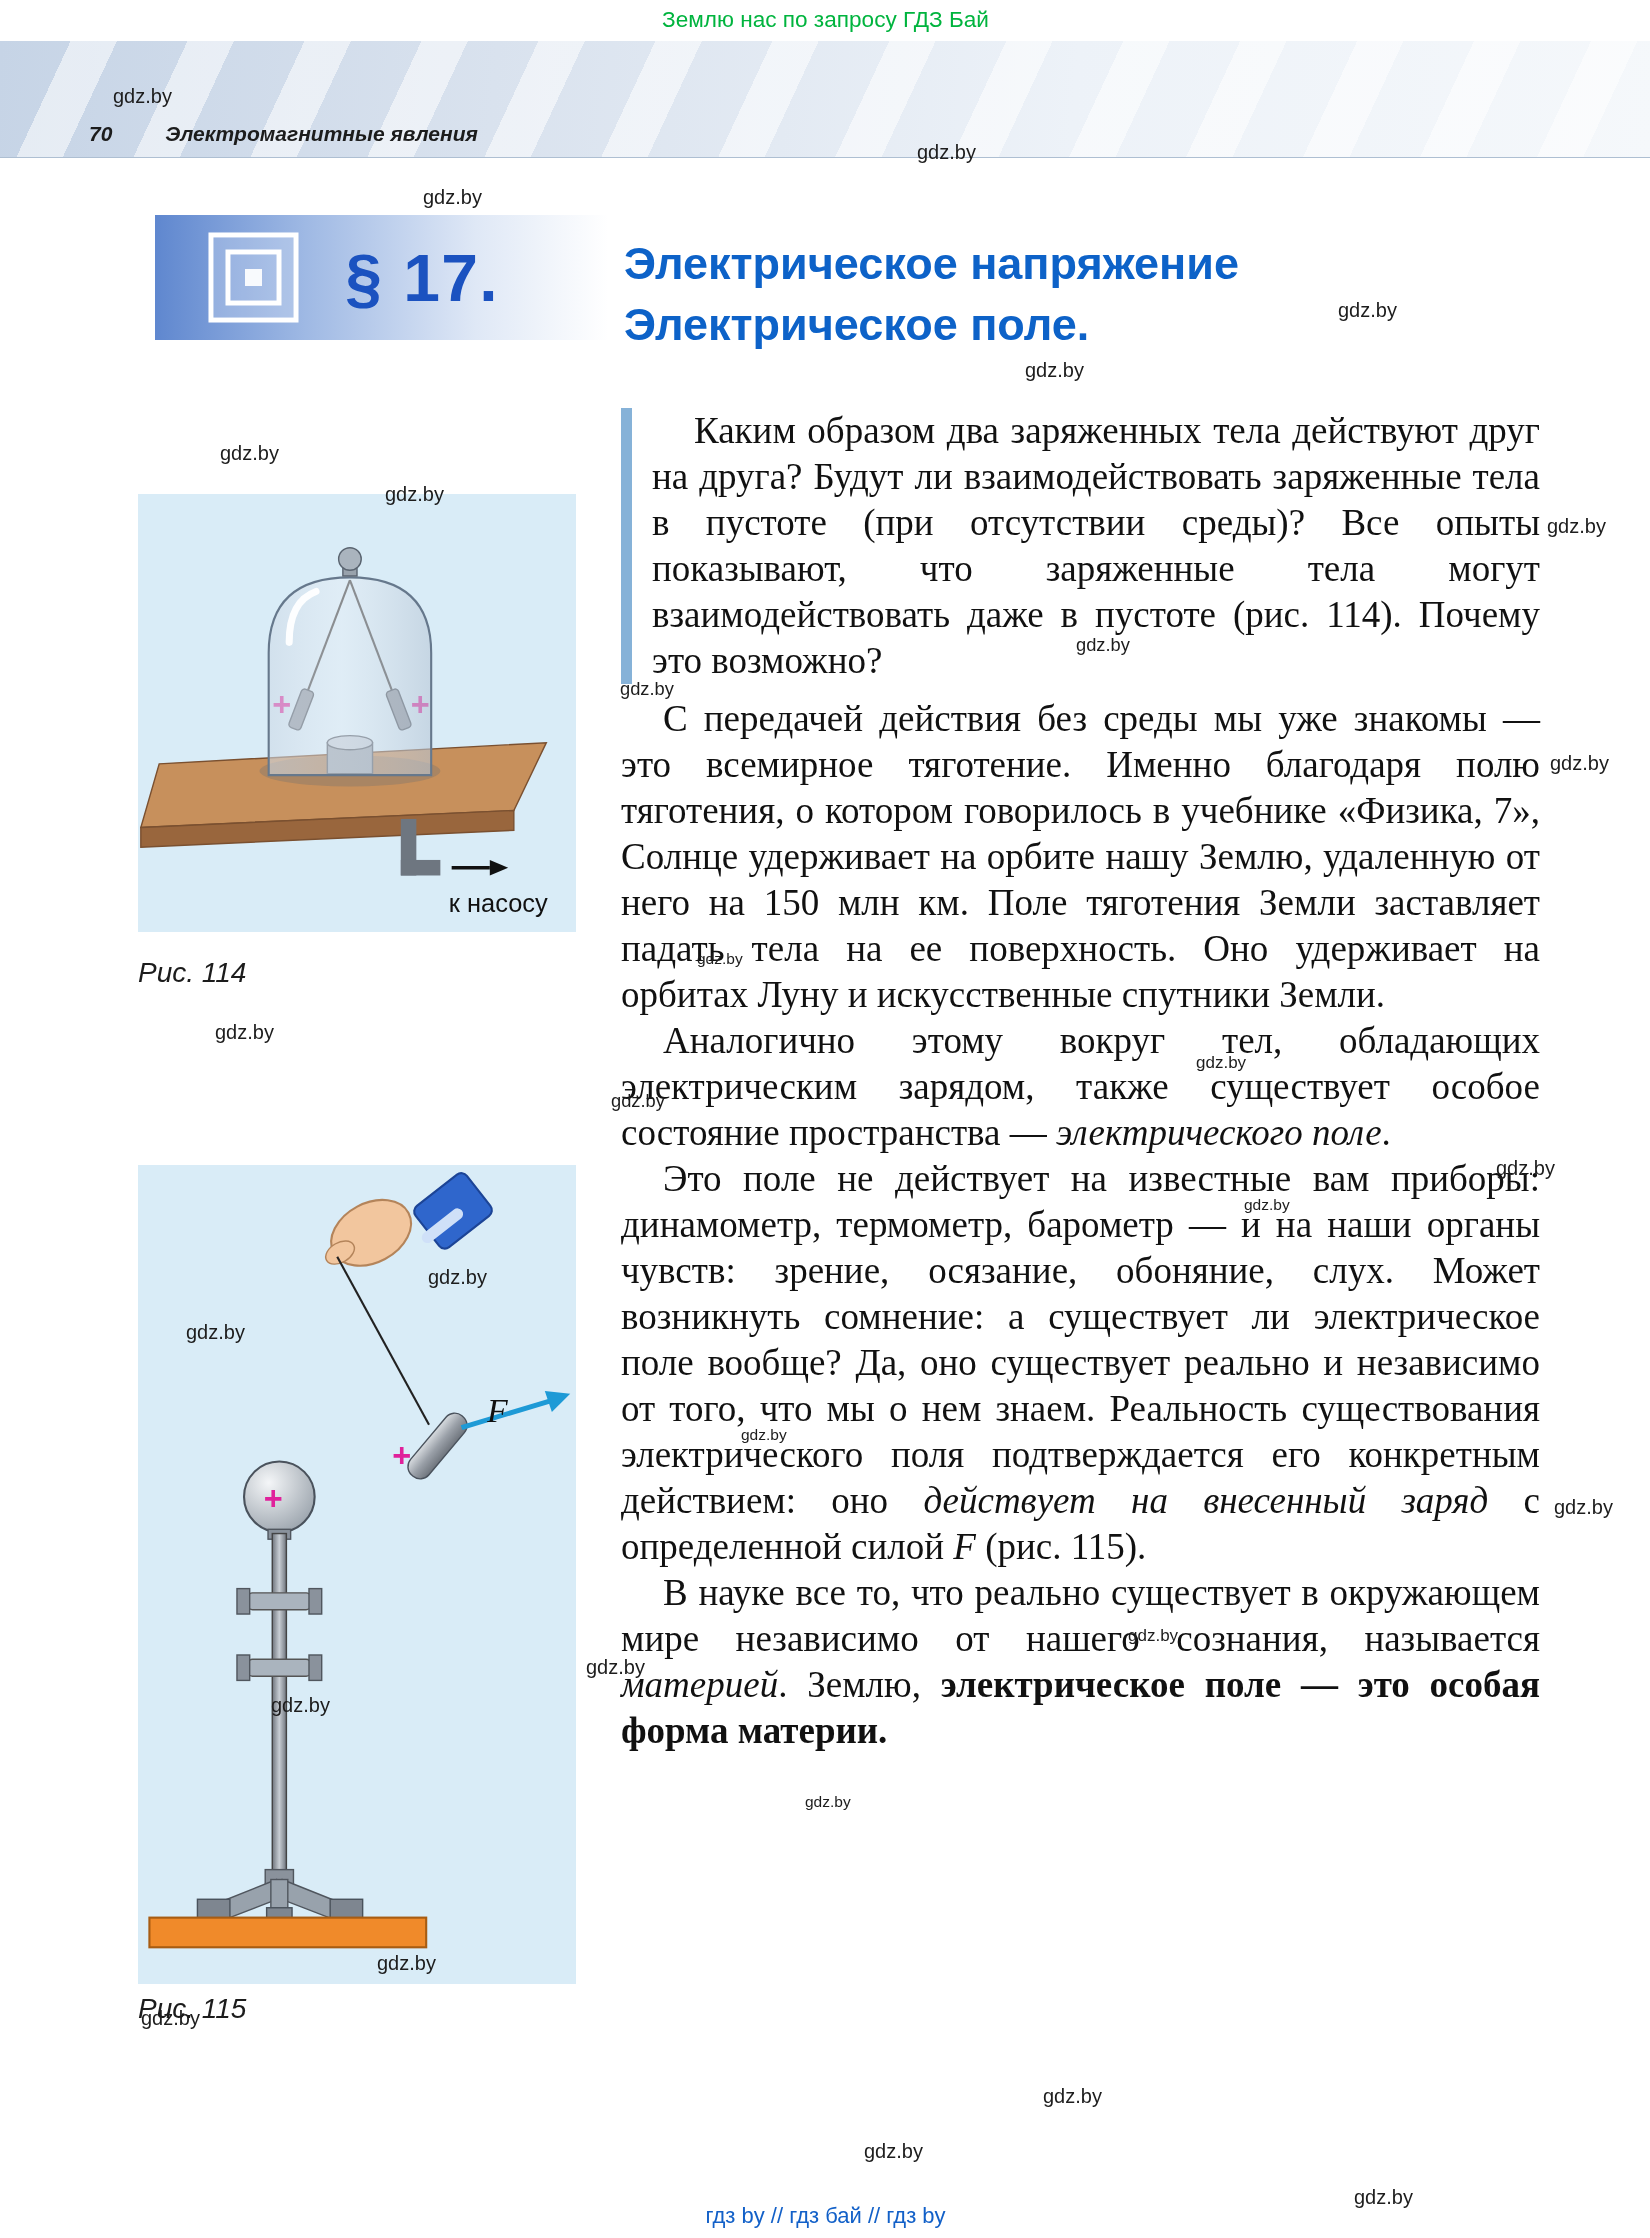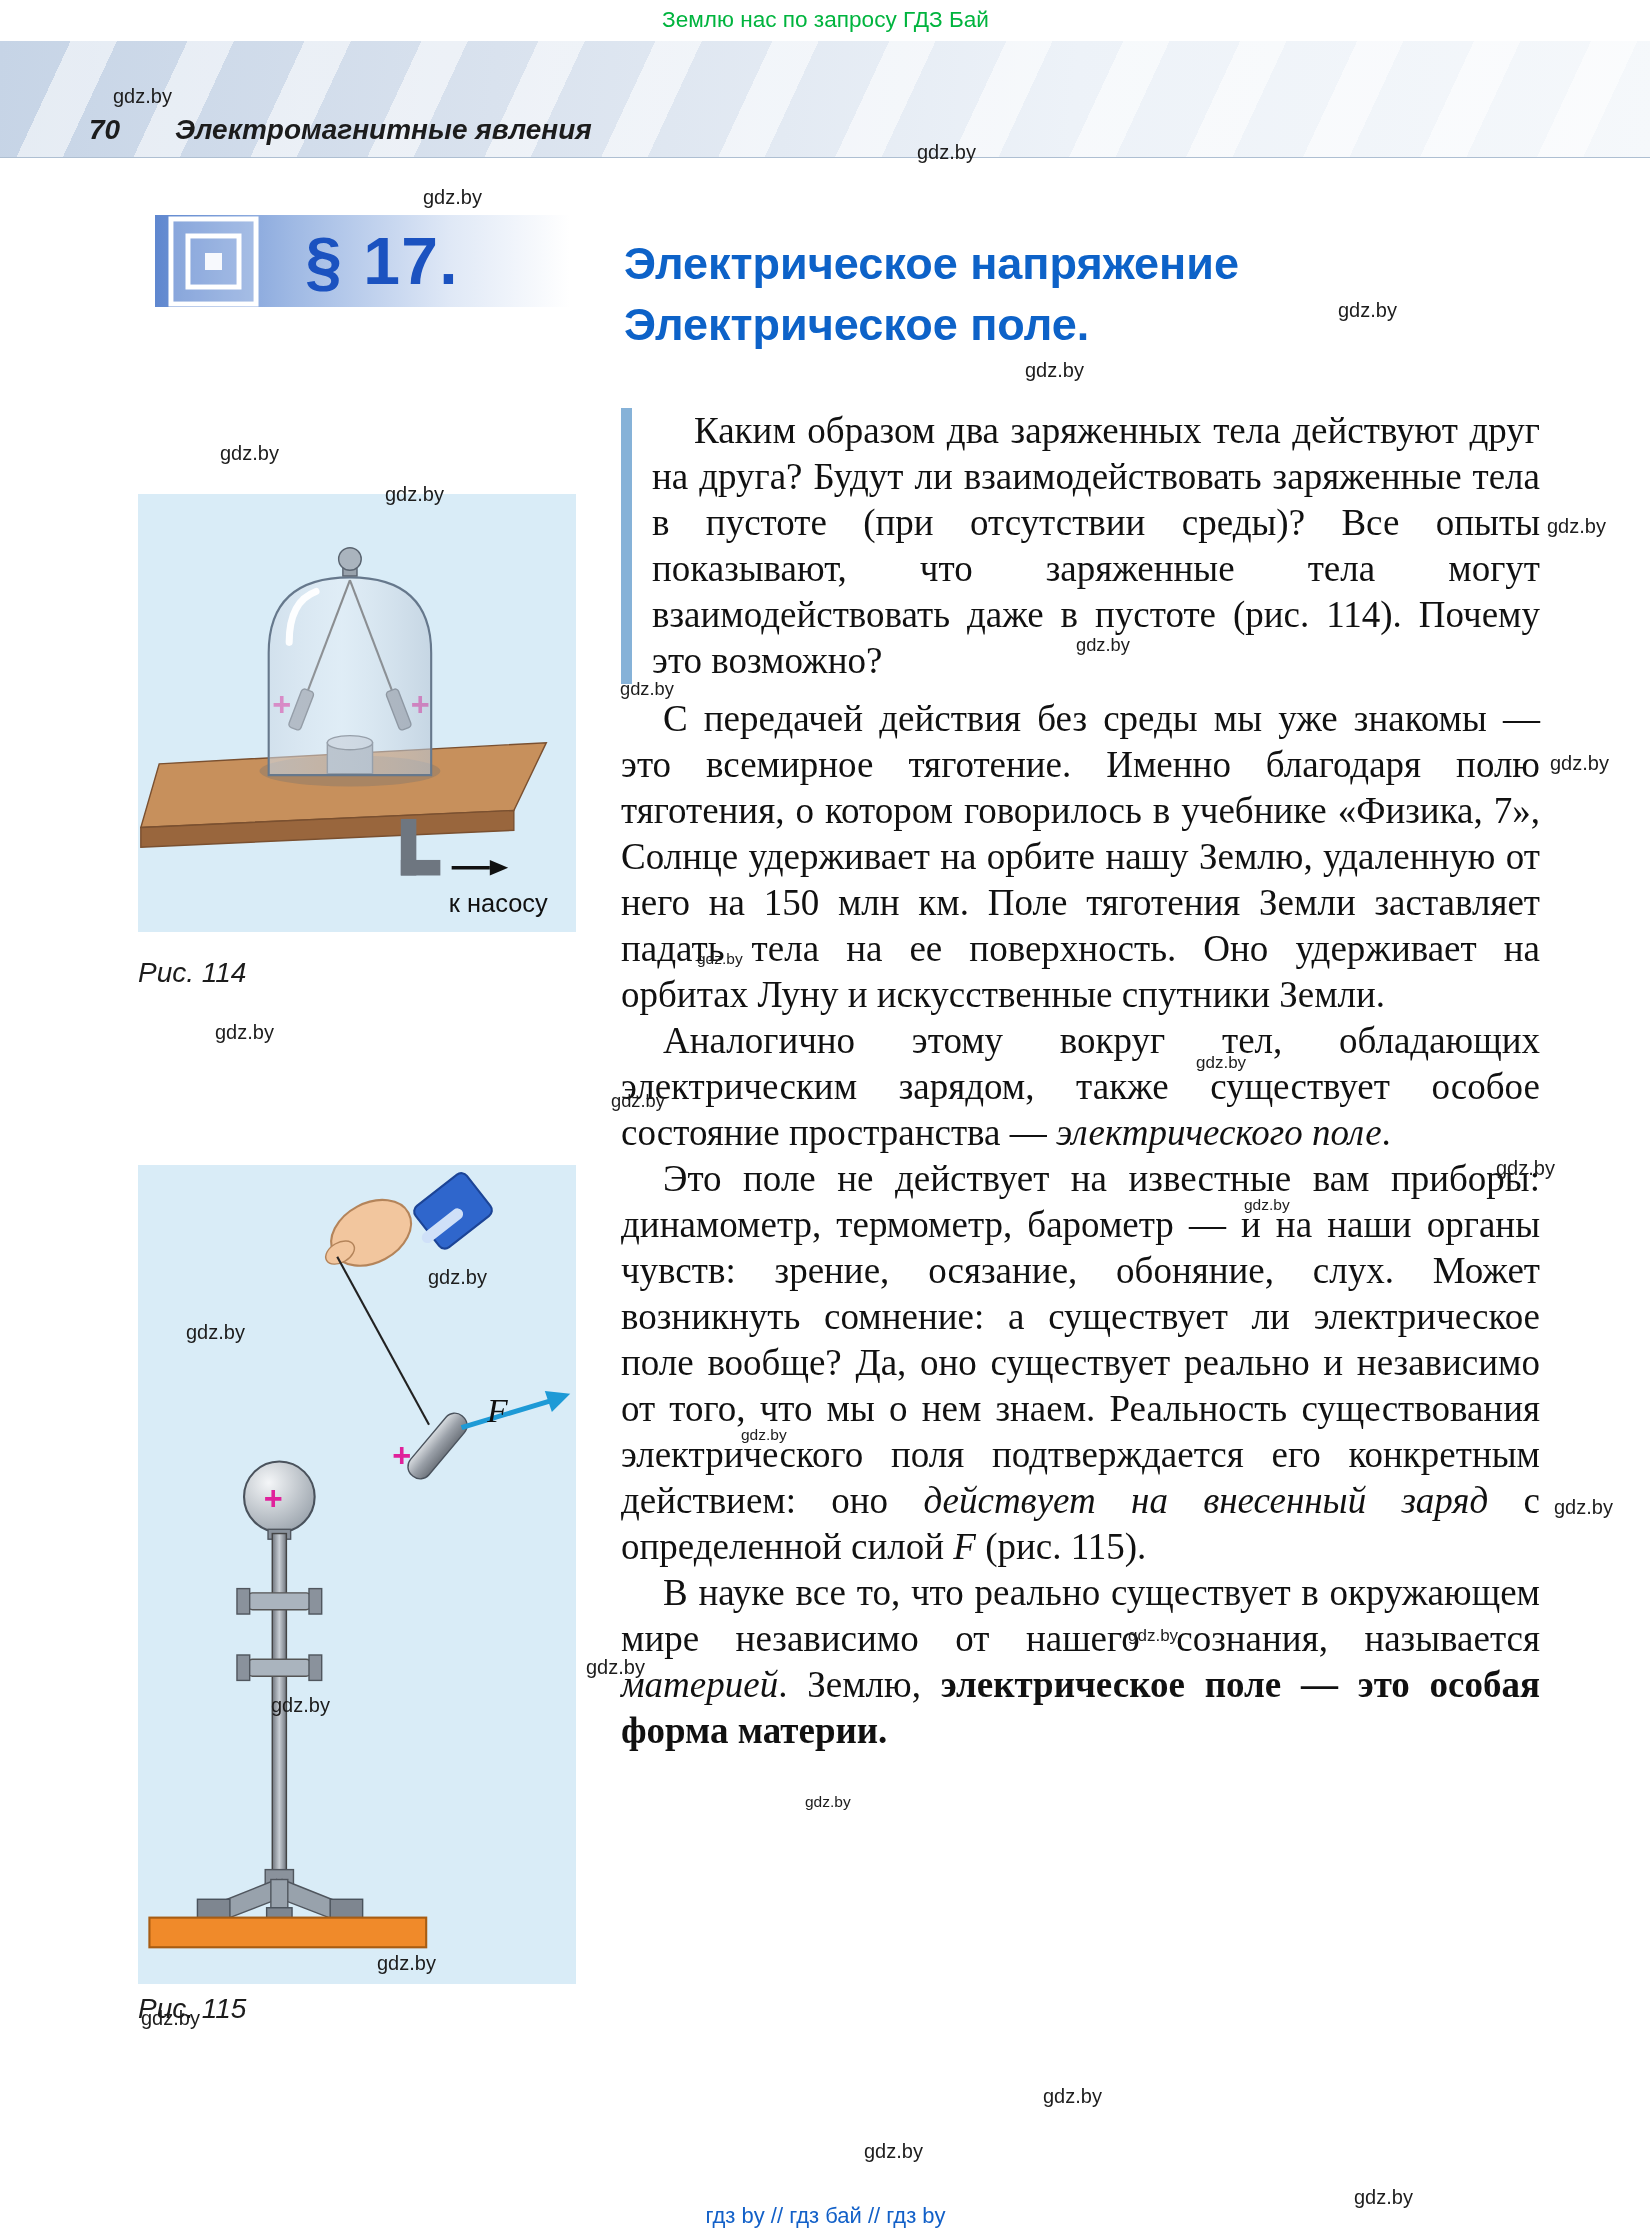--- a/index.html
+++ b/index.html
@@ -7,25 +7,25 @@
         font-family:"Liberation Serif",serif;color:#111;}
   .top-note{position:absolute;top:7px;left:0;width:100%;text-align:center;
         font-family:"Liberation Sans",sans-serif;font-size:22.6px;color:#00b43e;}
   .header-band{position:absolute;top:41px;left:0;width:100%;height:116px;
         background-image:
           repeating-linear-gradient(115deg, rgba(255,255,255,0) 0px, rgba(255,255,255,0) 64px,
              rgba(255,255,255,.55) 64px, rgba(255,255,255,.55) 106px),
           linear-gradient(95deg,#c6d4e6 0%,#d9e2ee 30%,#edf2f8 65%,#f5f8fb 100%);
         border-bottom:1.4px solid #aebfd2;}
   .header-row{position:absolute;left:89px;bottom:11.3px;font-family:"Liberation Sans",sans-serif;
-        font-style:italic;font-weight:bold;font-size:28px;color:#1c1c1c;}
+        font-style:italic;font-weight:bold;font-size:21px;color:#1c1c1c;}
   .page-num{margin-right:47px;}
-  .section-box{position:absolute;left:155px;top:215px;width:432px;height:92px;
+  .section-box{position:absolute;left:155px;top:215px;width:432px;height:125px;
         background:linear-gradient(90deg,#5f87cf 0%,#9fb9e4 32%,#dfe8f6 68%,#ffffff 96%);
-        display:flex;align-items:center;}
+        display:flex;align-items:center;padding-left:40px;}
   .section-icon{width:95px;height:95px;margin-left:11.3px;flex:0 0 auto;}
   .section-number{font-family:"Liberation Sans",sans-serif;font-weight:bold;font-size:66px;
         color:#1b52c0;margin-left:44px;letter-spacing:1.4px;}
   .section-title{position:absolute;left:624px;top:233px;font-family:"Liberation Sans",sans-serif;
         font-weight:bold;font-size:45px;line-height:61px;color:#0d62c8;}
   .text-col{position:absolute;left:621px;top:408px;width:919px;font-size:37px;line-height:46px;
         text-align:justify;hyphens:auto;-webkit-hyphens:auto;}
   .text-col p,.lead{margin:0;text-indent:42px;}
   .lead{border-left:11.3px solid #86b2d8;padding-left:20px;margin-bottom:12px;}
   .figbox{position:absolute;left:138px;background:#d9ecf7;}

